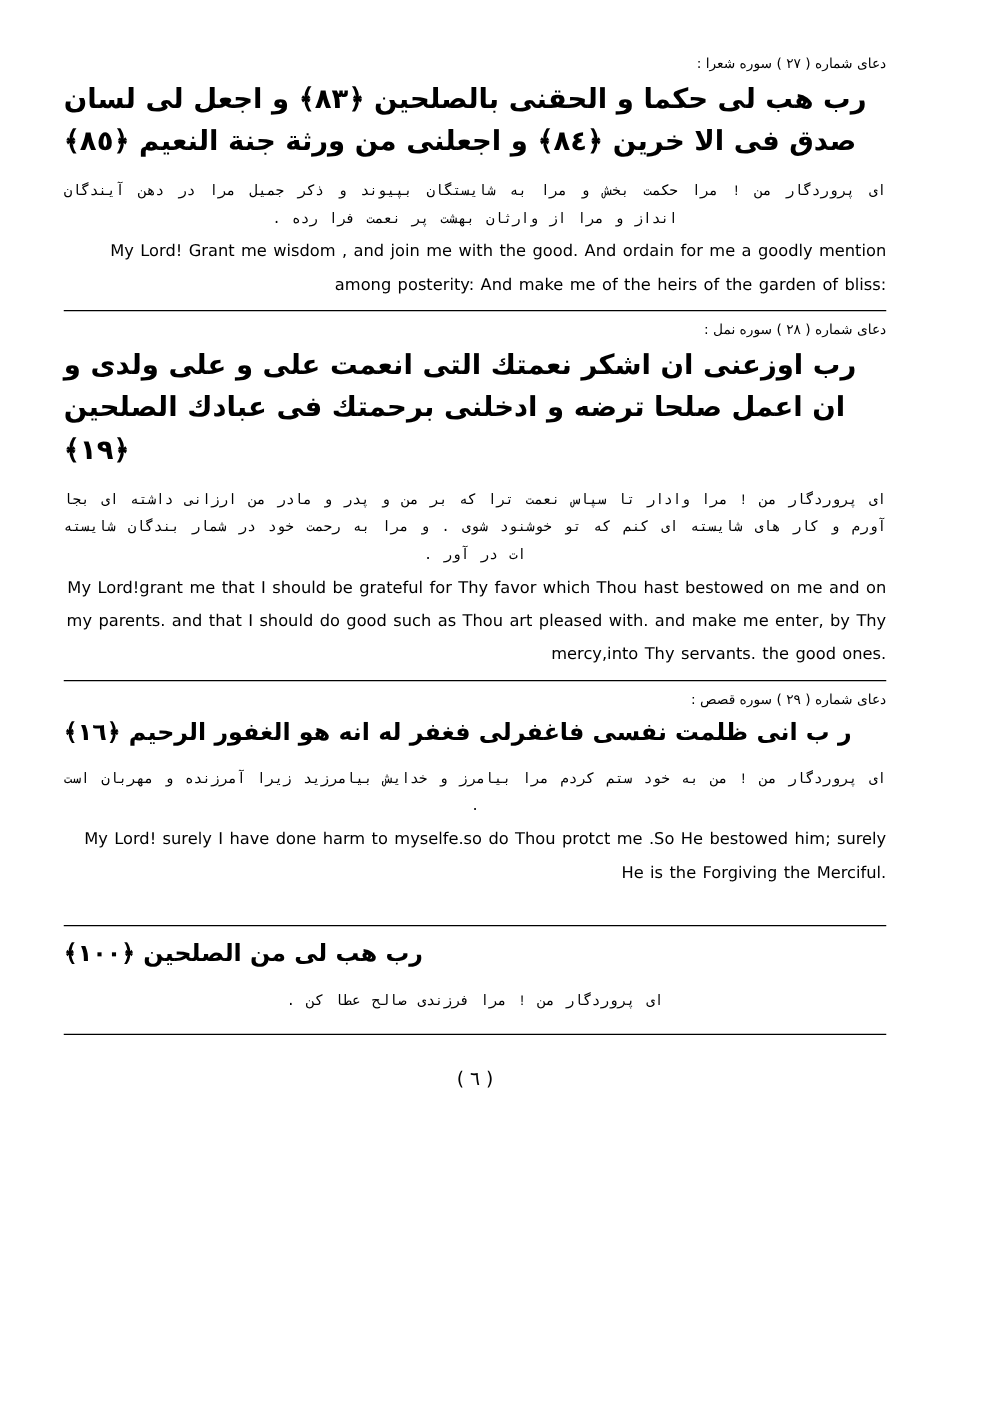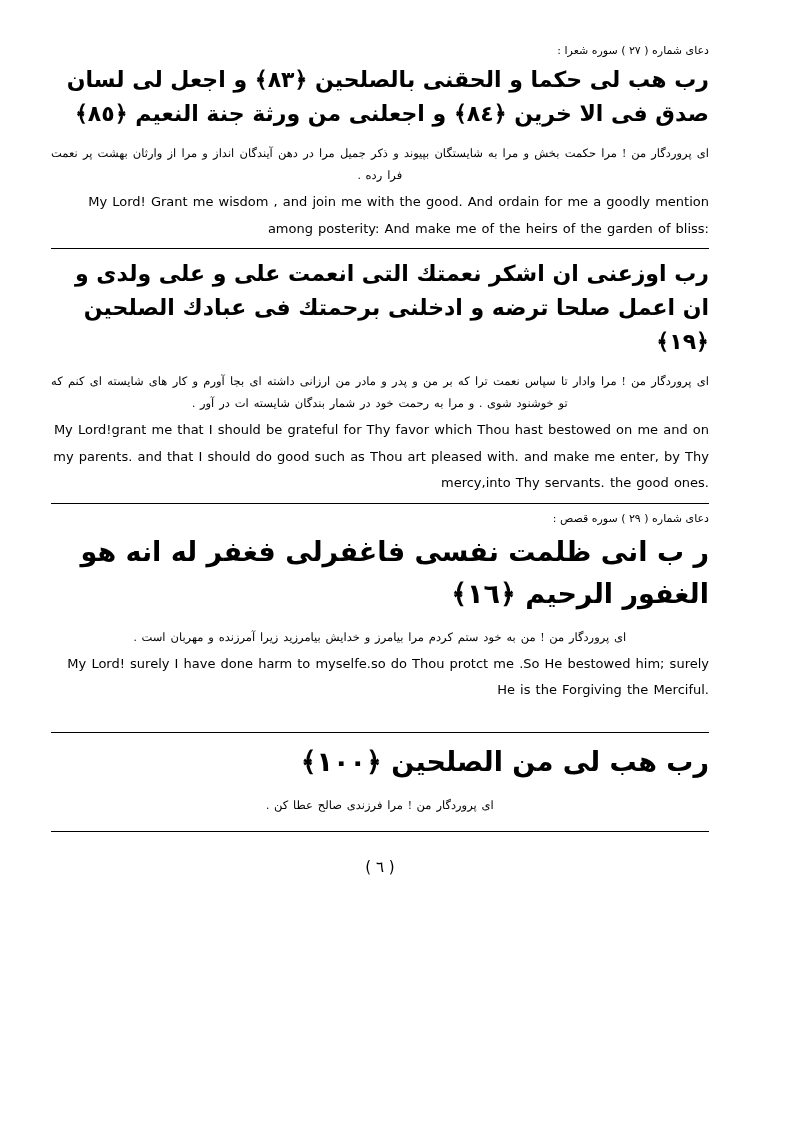--- a/index.html
+++ b/index.html
@@ -27,35 +27,35 @@
     direction: rtl;
     text-align: right;
     font-family: "DejaVu Sans", sans-serif;
     font-size: 11px;
     color: #000;
     margin: 0 0 6px 0;
     letter-spacing: 0px;
   }
   .arabic {
     direction: rtl;
-    text-align: right;
+    text-align: left;
     font-family: "DejaVu Sans", sans-serif;
     font-size: 22px;
     font-weight: bold;
     line-height: 1.55;
     margin: 0 0 4px 0;
   }
   .arabic.small {
-    font-size: 27px;
+    font-size: 19px;
   }
   .persian {
     direction: rtl;
     text-align: justify;
     text-align-last: center;
-    font-family: Liberation Serif, serif;
+    font-family: Liberation Mono, monospace;
     font-size: 11.5px;
     line-height: 1.9;
     margin: 12px 0 2px 0;
     word-spacing: 2px;
   }
   .english {
     direction: ltr;
     text-align: right;
     font-family: "DejaVu Sans", sans-serif;
     font-size: 13px;
@@ -90,20 +90,21 @@
   <div class="section">
     <div class="heading">دعای شماره ( ۲۷ ) سوره شعرا :</div>
     <div class="arabic">رب هب لی حکما و الحقنی بالصلحین ﴿۸۳﴾ و اجعل لی لسان صدق فی الا خرین ﴿۸٤﴾ و اجعلنی من ورثة جنة النعیم ﴿۸٥﴾</div>
     <div class="persian">ای پروردگار من ! مرا حکمت بخش و مرا به شایستگان بپیوند و ذکر جمیل مرا در دهن آیندگان انداز و مرا از وارثان بهشت پر نعمت فرا رده .</div>
     <div class="english">My Lord! Grant me wisdom , and join me with the good. And ordain for me a goodly mention among posterity: And make me of the heirs of the garden of bliss:</div>
   </div>
 
   <hr class="rule">
 
   <div class="section">
+    <div class="heading">دعای شماره ( ۲۸ ) سوره نمل :</div>
     <div class="arabic">رب اوزعنی ان اشکر نعمتك التی انعمت علی و علی ولدی و ان اعمل صلحا ترضه و ادخلنی برحمتك فی عبادك الصلحین ﴿۱۹﴾</div>
     <div class="persian">ای پروردگار من ! مرا وادار تا سپاس نعمت ترا که بر من و پدر و مادر من ارزانی داشته ای بجا آورم و کار های شایسته ای کنم که تو خوشنود شوی . و مرا به رحمت خود در شمار بندگان شایسته ات در آور .</div>
     <div class="english">My Lord!grant me that I should be grateful for Thy favor which Thou hast bestowed on me and on my parents. and that I should do good such as Thou art pleased with. and make me enter, by Thy mercy,into Thy servants. the good ones.</div>
   </div>
 
   <hr class="rule">
 
   <div class="section">
     <div class="heading">دعای شماره ( ۲۹ ) سوره قصص :</div>
     <div class="arabic small">ر ب انی ظلمت نفسی فاغفرلی فغفر له انه هو الغفور الرحیم ﴿۱٦﴾</div>

